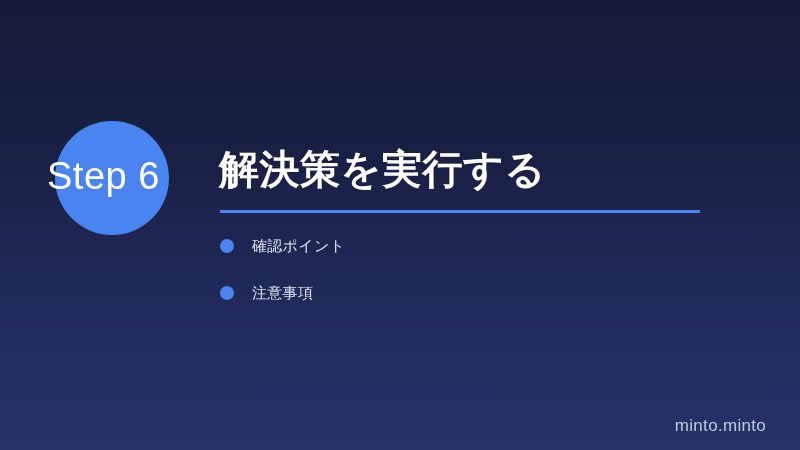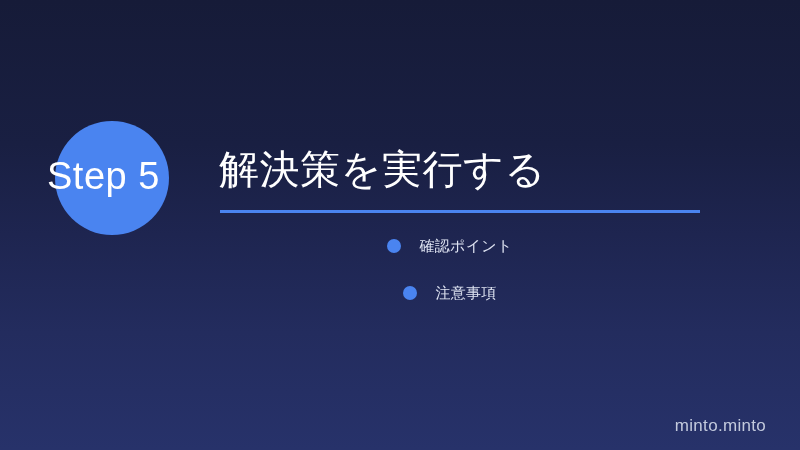--- a/index.html
+++ b/index.html
@@ -46,21 +46,21 @@
     white-space: nowrap;
   }
 
   
   #title {
     position: absolute;
     left: 219px;
     top: 145px;
     font-size: 40px;
     line-height: 48px;
-    font-weight: 400;
+    font-weight: 700;
     color: #ffffff;
     white-space: nowrap;
     letter-spacing: 0.5px;
   }
 
   #title-rule {
     position: absolute;
     left: 220px;
     top: 210px;
     width: 480px;
@@ -79,21 +79,20 @@
     list-style: none;
   }
 
   #bullet-list li {
     position: relative;
     height: 27px;
     margin: 0 0 20px 0;
     padding: 0;
     display: flex;
     align-items: center;
-    justify-content: center;
   }
 
   .bullet-dot {
     flex: 0 0 auto;
     width: 14px;
     height: 14px;
     border-radius: 50%;
     background: #4a84f0;
     margin-right: 18px;
   }
@@ -119,21 +118,21 @@
     white-space: nowrap;
   }
 </style>
 </head>
 <body>
 
 <div id="slide">
 
   <div id="step-circle"></div>
 
-  <div id="step-label">Step 5</div>
+  <div id="step-label">Step 6</div>
 
   <div id="title">解決策を実行する</div>
 
   <div id="title-rule"></div>
 
   <ul id="bullet-list">
     <li>
       <span class="bullet-dot"></span>
       <span class="bullet-text">確認ポイント</span>
     </li>

